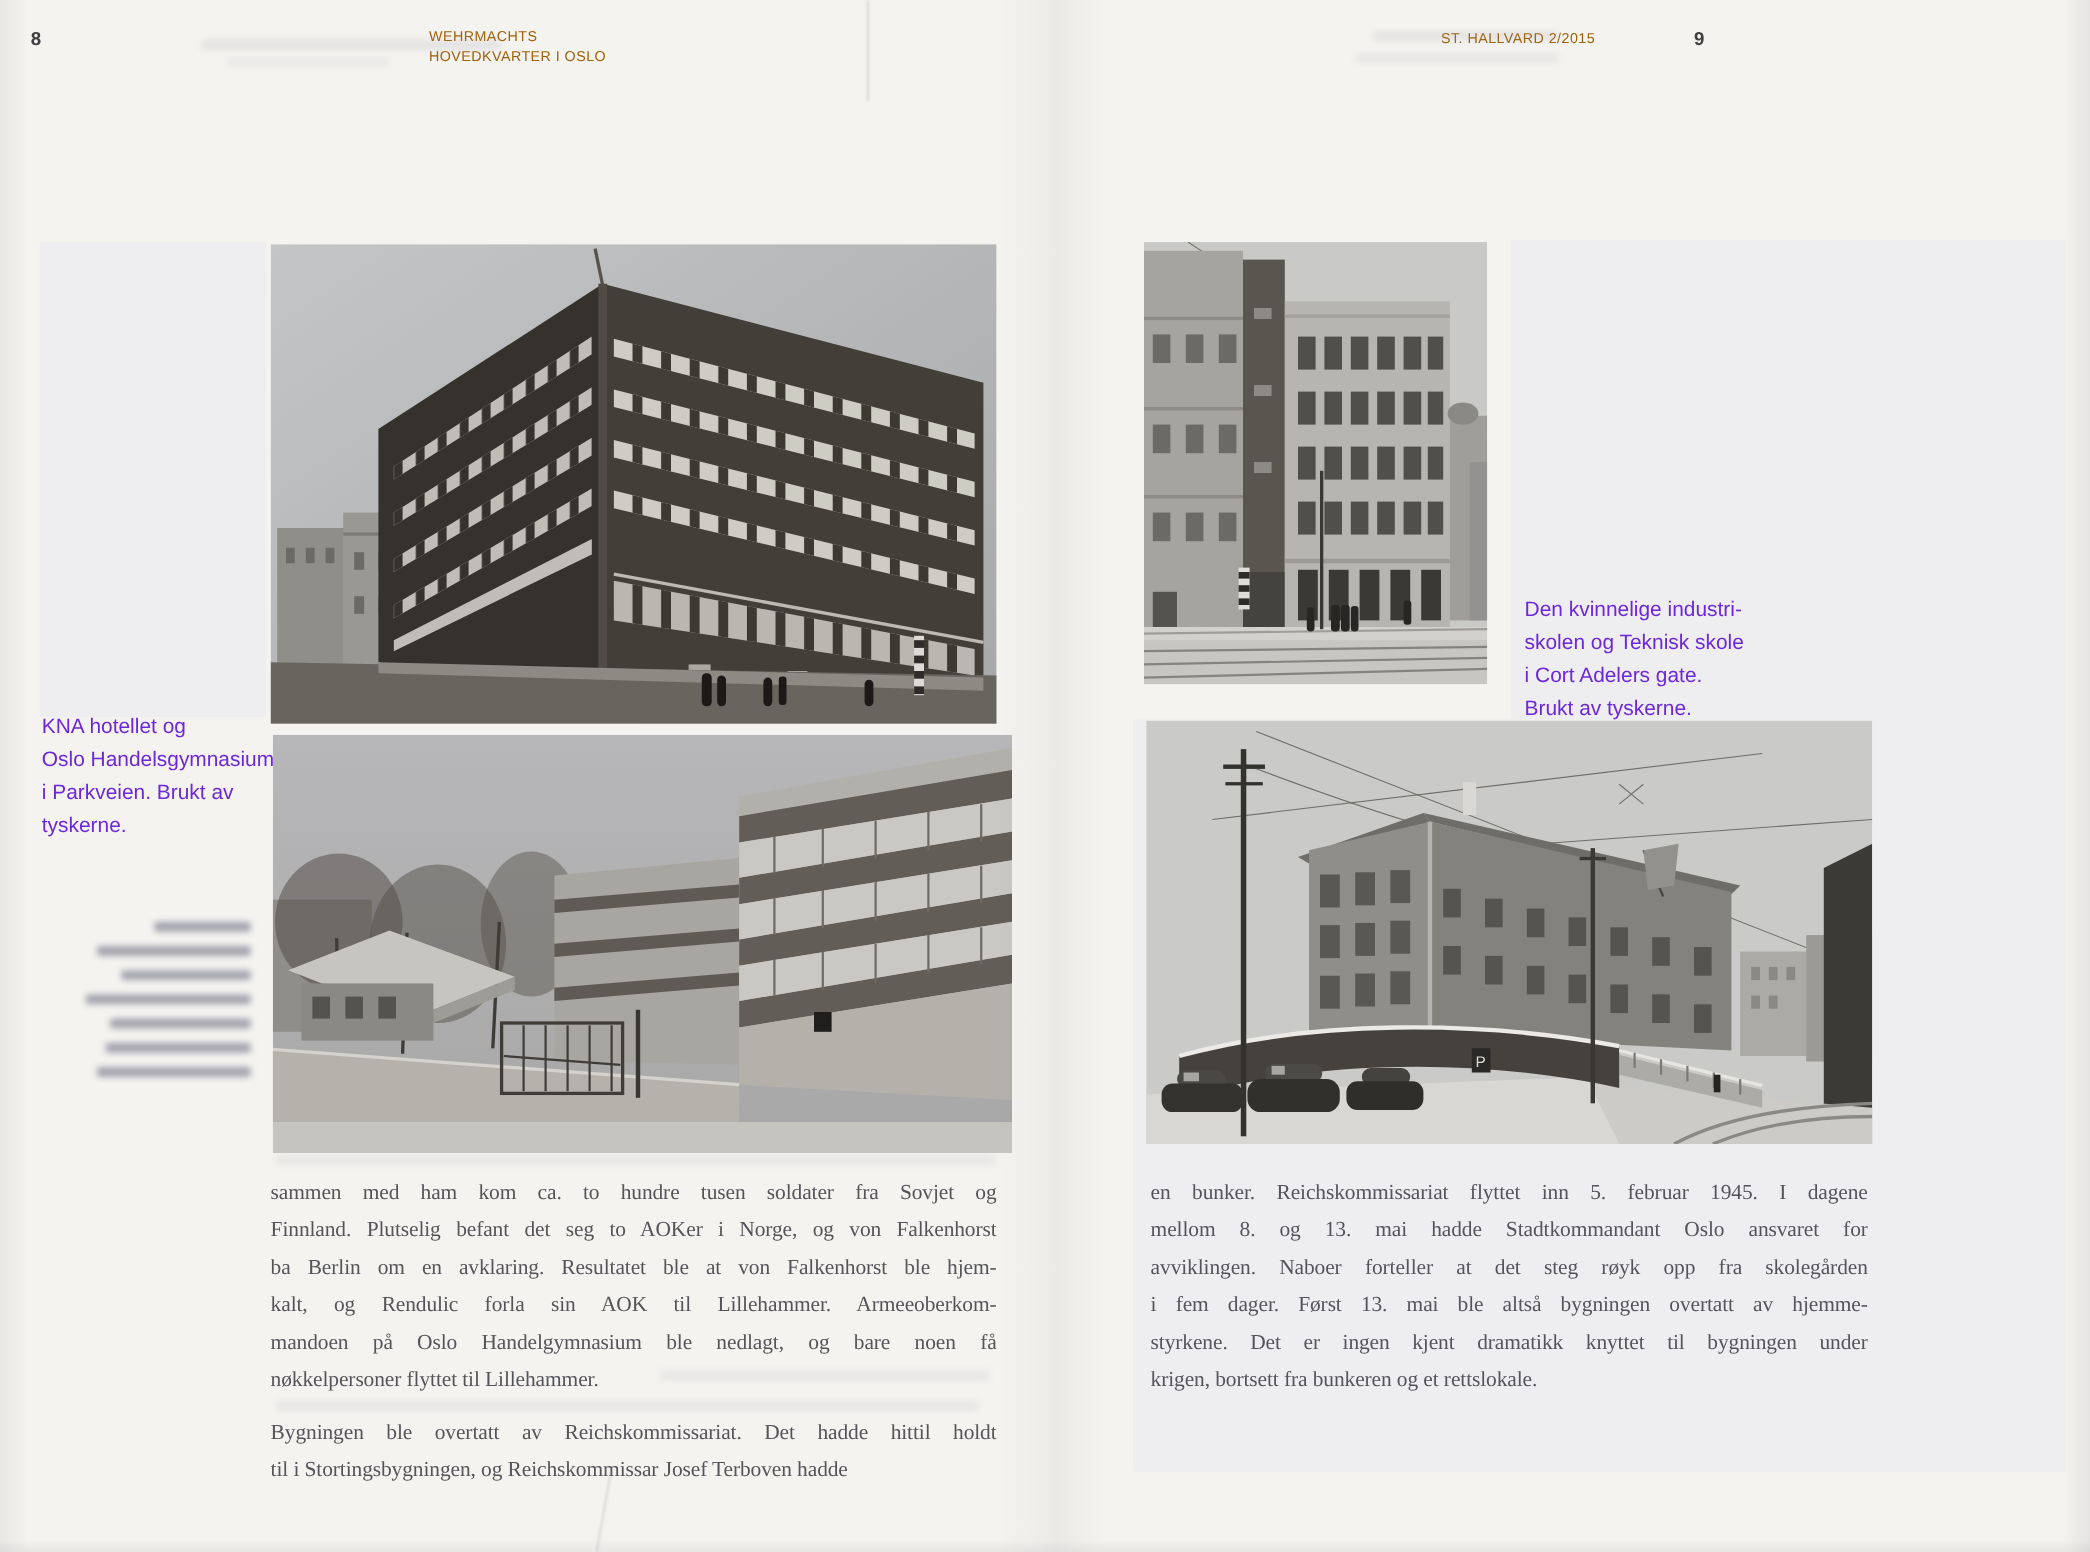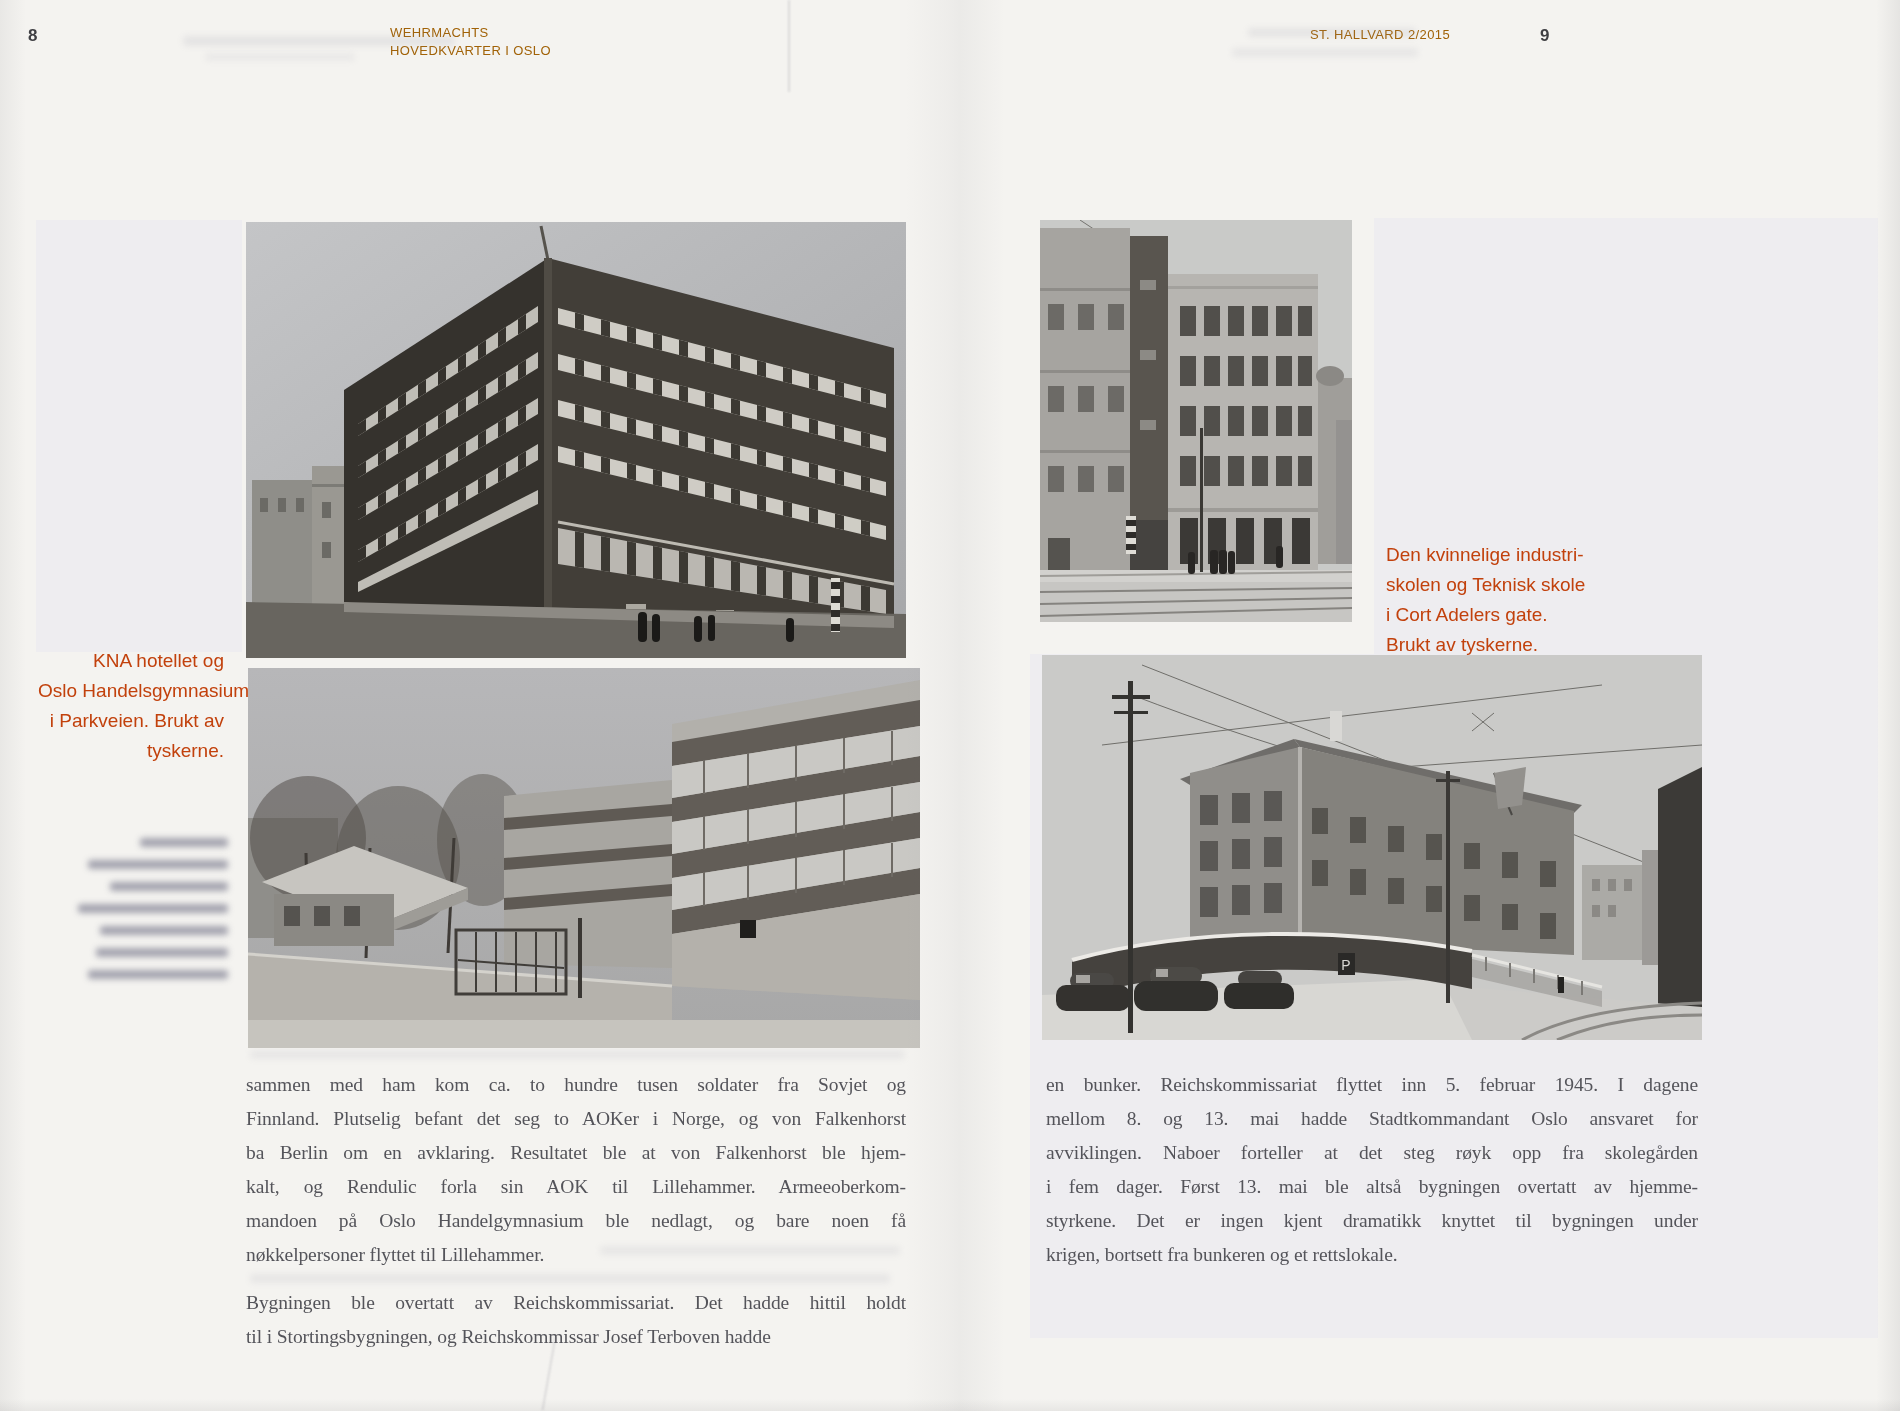--- a/index.html
+++ b/index.html
@@ -2,21 +2,21 @@
 <html><head>
 <meta charset="utf-8">
 <style>
   html,body{margin:0;padding:0;background:#d8d7d4;}
   .stage{position:relative;width:1900px;height:1411px;background:#f4f3f0;overflow:hidden;
          font-family:"Liberation Sans",sans-serif;}
   .abs{position:absolute;}
   .panel{position:absolute;background:#eeedf0;}
   .pagenum{position:absolute;font-weight:bold;font-size:17px;color:#3f3f43;}
   .runhead{position:absolute;font-size:13px;line-height:18px;letter-spacing:.4px;color:#a16207;}
-  .caption{position:absolute;font-size:19px;line-height:30px;color:#c2410c;}
+  .caption{position:absolute;font-size:19px;line-height:30px;color:#6d28d9;}
   .caption .cl{white-space:nowrap;}
   .body-block{position:absolute;font-family:Liberation Serif, serif;font-size:19.5px;
               letter-spacing:-0.1px;color:#54545a;}
   .bline{height:34px;line-height:34px;overflow:hidden;text-align:justify;text-align-last:justify;}
   .bline.end{text-align-last:left;}
   .pgap{height:14px;}
   .photo{position:absolute;}
   .photo svg{display:block;width:100%;height:100%;}
   .ghost{position:absolute;background:#8f8f9e;opacity:.15;filter:blur(3px);border-radius:3px;}
   .gbar{background:#8f8f9e;opacity:.8;filter:blur(3px);border-radius:3px;height:9px;margin:0 0 13px auto;}
@@ -161,21 +161,21 @@
       <rect x="585" y="356" width="9" height="54" fill="#dddbd4"></rect>
       <g fill="#2e2c29">
         <rect x="585" y="360" width="9" height="7"></rect>
           <rect x="585" y="374" width="9" height="7"></rect>
         <rect x="585" y="388" width="9" height="7"></rect>
           <rect x="585" y="402" width="9" height="7"></rect>
       </g>
     </svg>
   </div>
 
-  <div class="caption" style="left:38px;top:646px;width:186px;text-align:right;">
+  <div class="caption" style="left:38px;top:646px;width:186px;">
     <div class="cl">KNA hotellet og</div>
     <div class="cl">Oslo Handelsgymnasium</div>
     <div class="cl">i Parkveien. Brukt av</div>
     <div class="cl">tyskerne.</div>
   </div>
 
   <div class="photo" style="left:248px;top:668px;width:672px;height:380px;" role="img" aria-label="Skolebygning med horisontale vindusbånd, trær, mur og port i forgrunnen">
     <svg viewBox="0 0 672 380" preserveAspectRatio="none">
       <defs>
         <linearGradient id="sky2" x1="0" y1="0" x2="0" y2="1">

